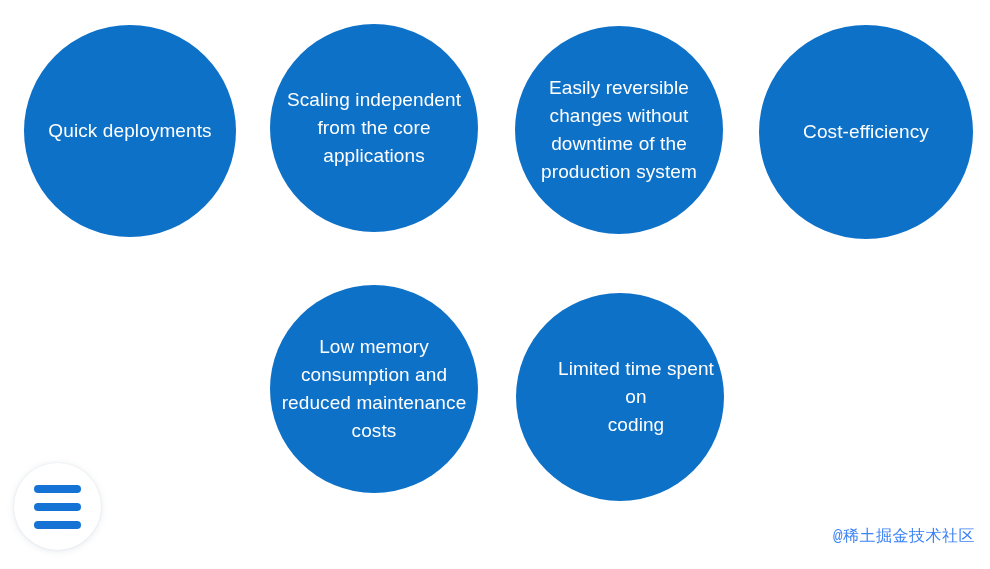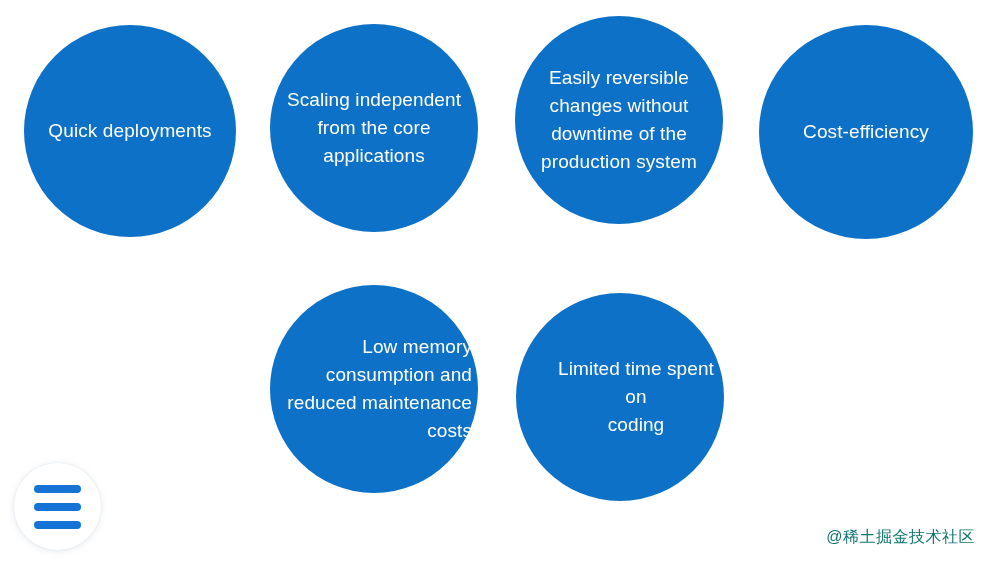--- a/index.html
+++ b/index.html
@@ -41,31 +41,31 @@
     line-height: 28px;
     font-weight: 400;
     letter-spacing: 0.1px;
     white-space: pre-line;
     padding: 0 6px;
   }
 
   
   #bubble-1 { left: 24px;  top: 25px;  width: 212px; height: 212px; }
   #bubble-2 { left: 270px; top: 24px;  width: 208px; height: 208px; }
-  #bubble-3 { left: 515px; top: 16px;  width: 208px; height: 208px; align-items: center; }
+  #bubble-3 { left: 515px; top: 26px;  width: 208px; height: 208px; align-items: center; }
   #bubble-4 { left: 759px; top: 25px;  width: 214px; height: 214px; justify-content: center; }
   #bubble-5 { left: 270px; top: 285px; width: 208px; height: 208px; }
   #bubble-6 { left: 516px; top: 293px; width: 208px; height: 208px; }
 
   
   #bubble-1 .bubble-label { width: 200px; }
   #bubble-2 .bubble-label { width: 196px; }
   #bubble-3 .bubble-label { width: 196px; }
   #bubble-4 .bubble-label { width: 200px; }
-  #bubble-5 .bubble-label { width: 212px; text-align: right; }
+  #bubble-5 .bubble-label { width: 212px; }
   #bubble-6 .bubble-label { width: 210px; margin-left: 32px; }
 
   
   #menu-fab {
     position: absolute;
     left: 14px;
     top: 463px;
     width: 87px;
     height: 87px;
     border-radius: 50%;
@@ -86,22 +86,22 @@
     border-radius: 4px;
     background: #1473d4;
     margin: 5px 0;
   }
 
   
   #watermark {
     position: absolute;
     right: 15px;
     top: 526px;
-    color: #0f766e;
-    font-family: Liberation Sans, sans-serif;
+    color: #3b82f6;
+    font-family: Liberation Mono, monospace;
     font-size: 16px;
     line-height: 22px;
     letter-spacing: 0.5px;
     user-select: none;
     white-space: nowrap;
   }
 </style>
 </head>
 <body>
 

